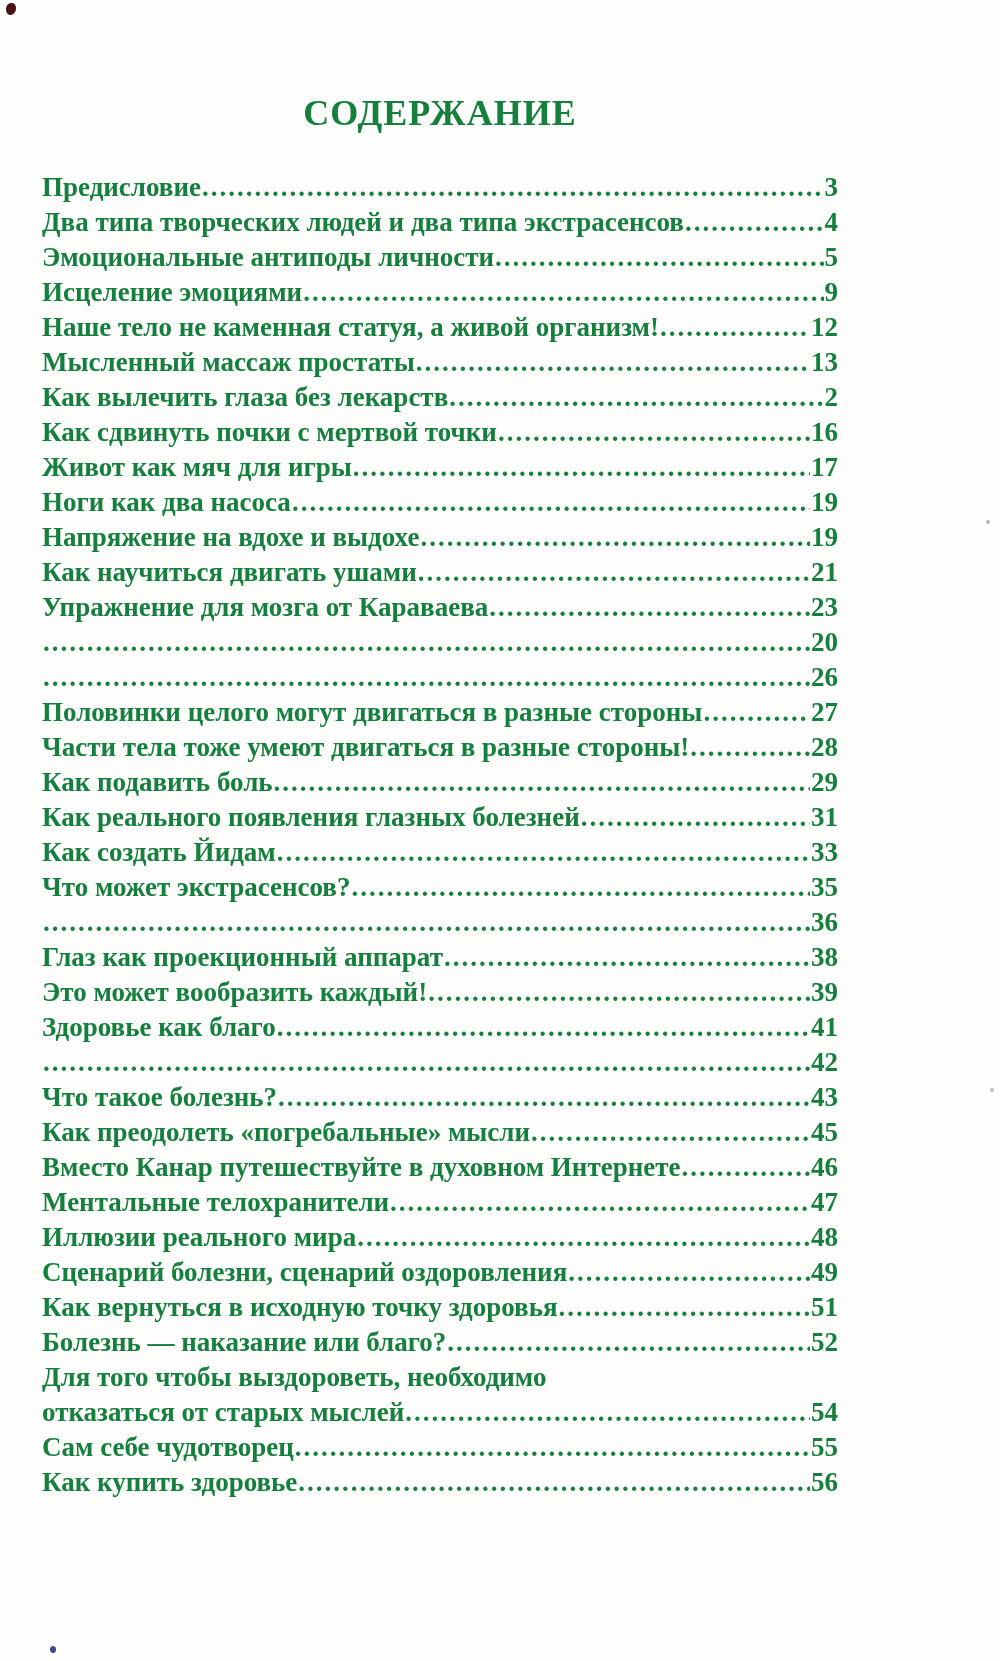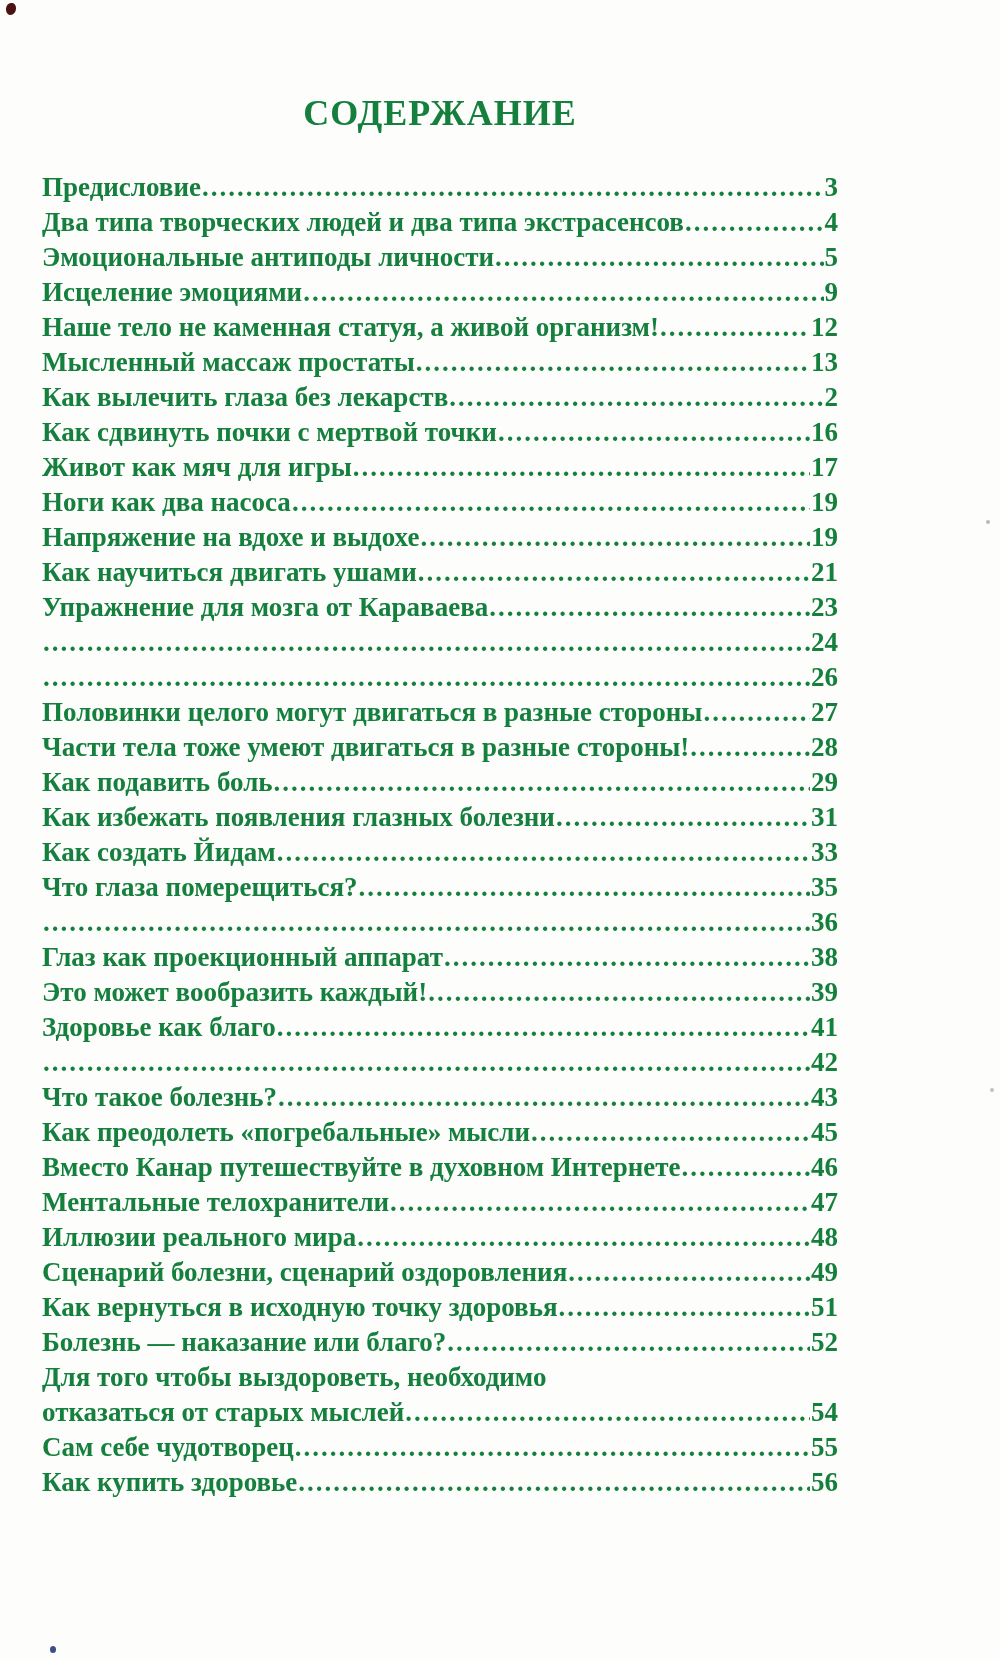--- a/index.html
+++ b/index.html
@@ -168,21 +168,21 @@
   </div>
 
   <div class="toc-row">
     <span class="toc-label">Упражнение для мозга от Караваева</span>
     <span class="toc-dots"></span>
     <span class="toc-page">23</span>
   </div>
 
   <div class="toc-row">
     <span class="toc-dots"></span>
-    <span class="toc-page">24</span>
+    <span class="toc-page">20</span>
   </div>
 
   <div class="toc-row">
     <span class="toc-dots"></span>
     <span class="toc-page">26</span>
   </div>
 
   <div class="toc-row">
     <span class="toc-label">Половинки целого могут двигаться в разные стороны</span>
     <span class="toc-dots"></span>
@@ -195,33 +195,33 @@
     <span class="toc-page">28</span>
   </div>
 
   <div class="toc-row">
     <span class="toc-label">Как подавить боль</span>
     <span class="toc-dots"></span>
     <span class="toc-page">29</span>
   </div>
 
   <div class="toc-row">
-    <span class="toc-label">Как избежать появления глазных болезни</span>
+    <span class="toc-label">Как реального появления глазных болезней</span>
     <span class="toc-dots"></span>
     <span class="toc-page">31</span>
   </div>
 
   <div class="toc-row">
     <span class="toc-label">Как создать Йидам</span>
     <span class="toc-dots"></span>
     <span class="toc-page">33</span>
   </div>
 
   <div class="toc-row">
-    <span class="toc-label">Что глаза померещиться?</span>
+    <span class="toc-label">Что может экстрасенсов?</span>
     <span class="toc-dots"></span>
     <span class="toc-page">35</span>
   </div>
 
   <div class="toc-row">
     <span class="toc-dots"></span>
     <span class="toc-page">36</span>
   </div>
 
   <div class="toc-row">

